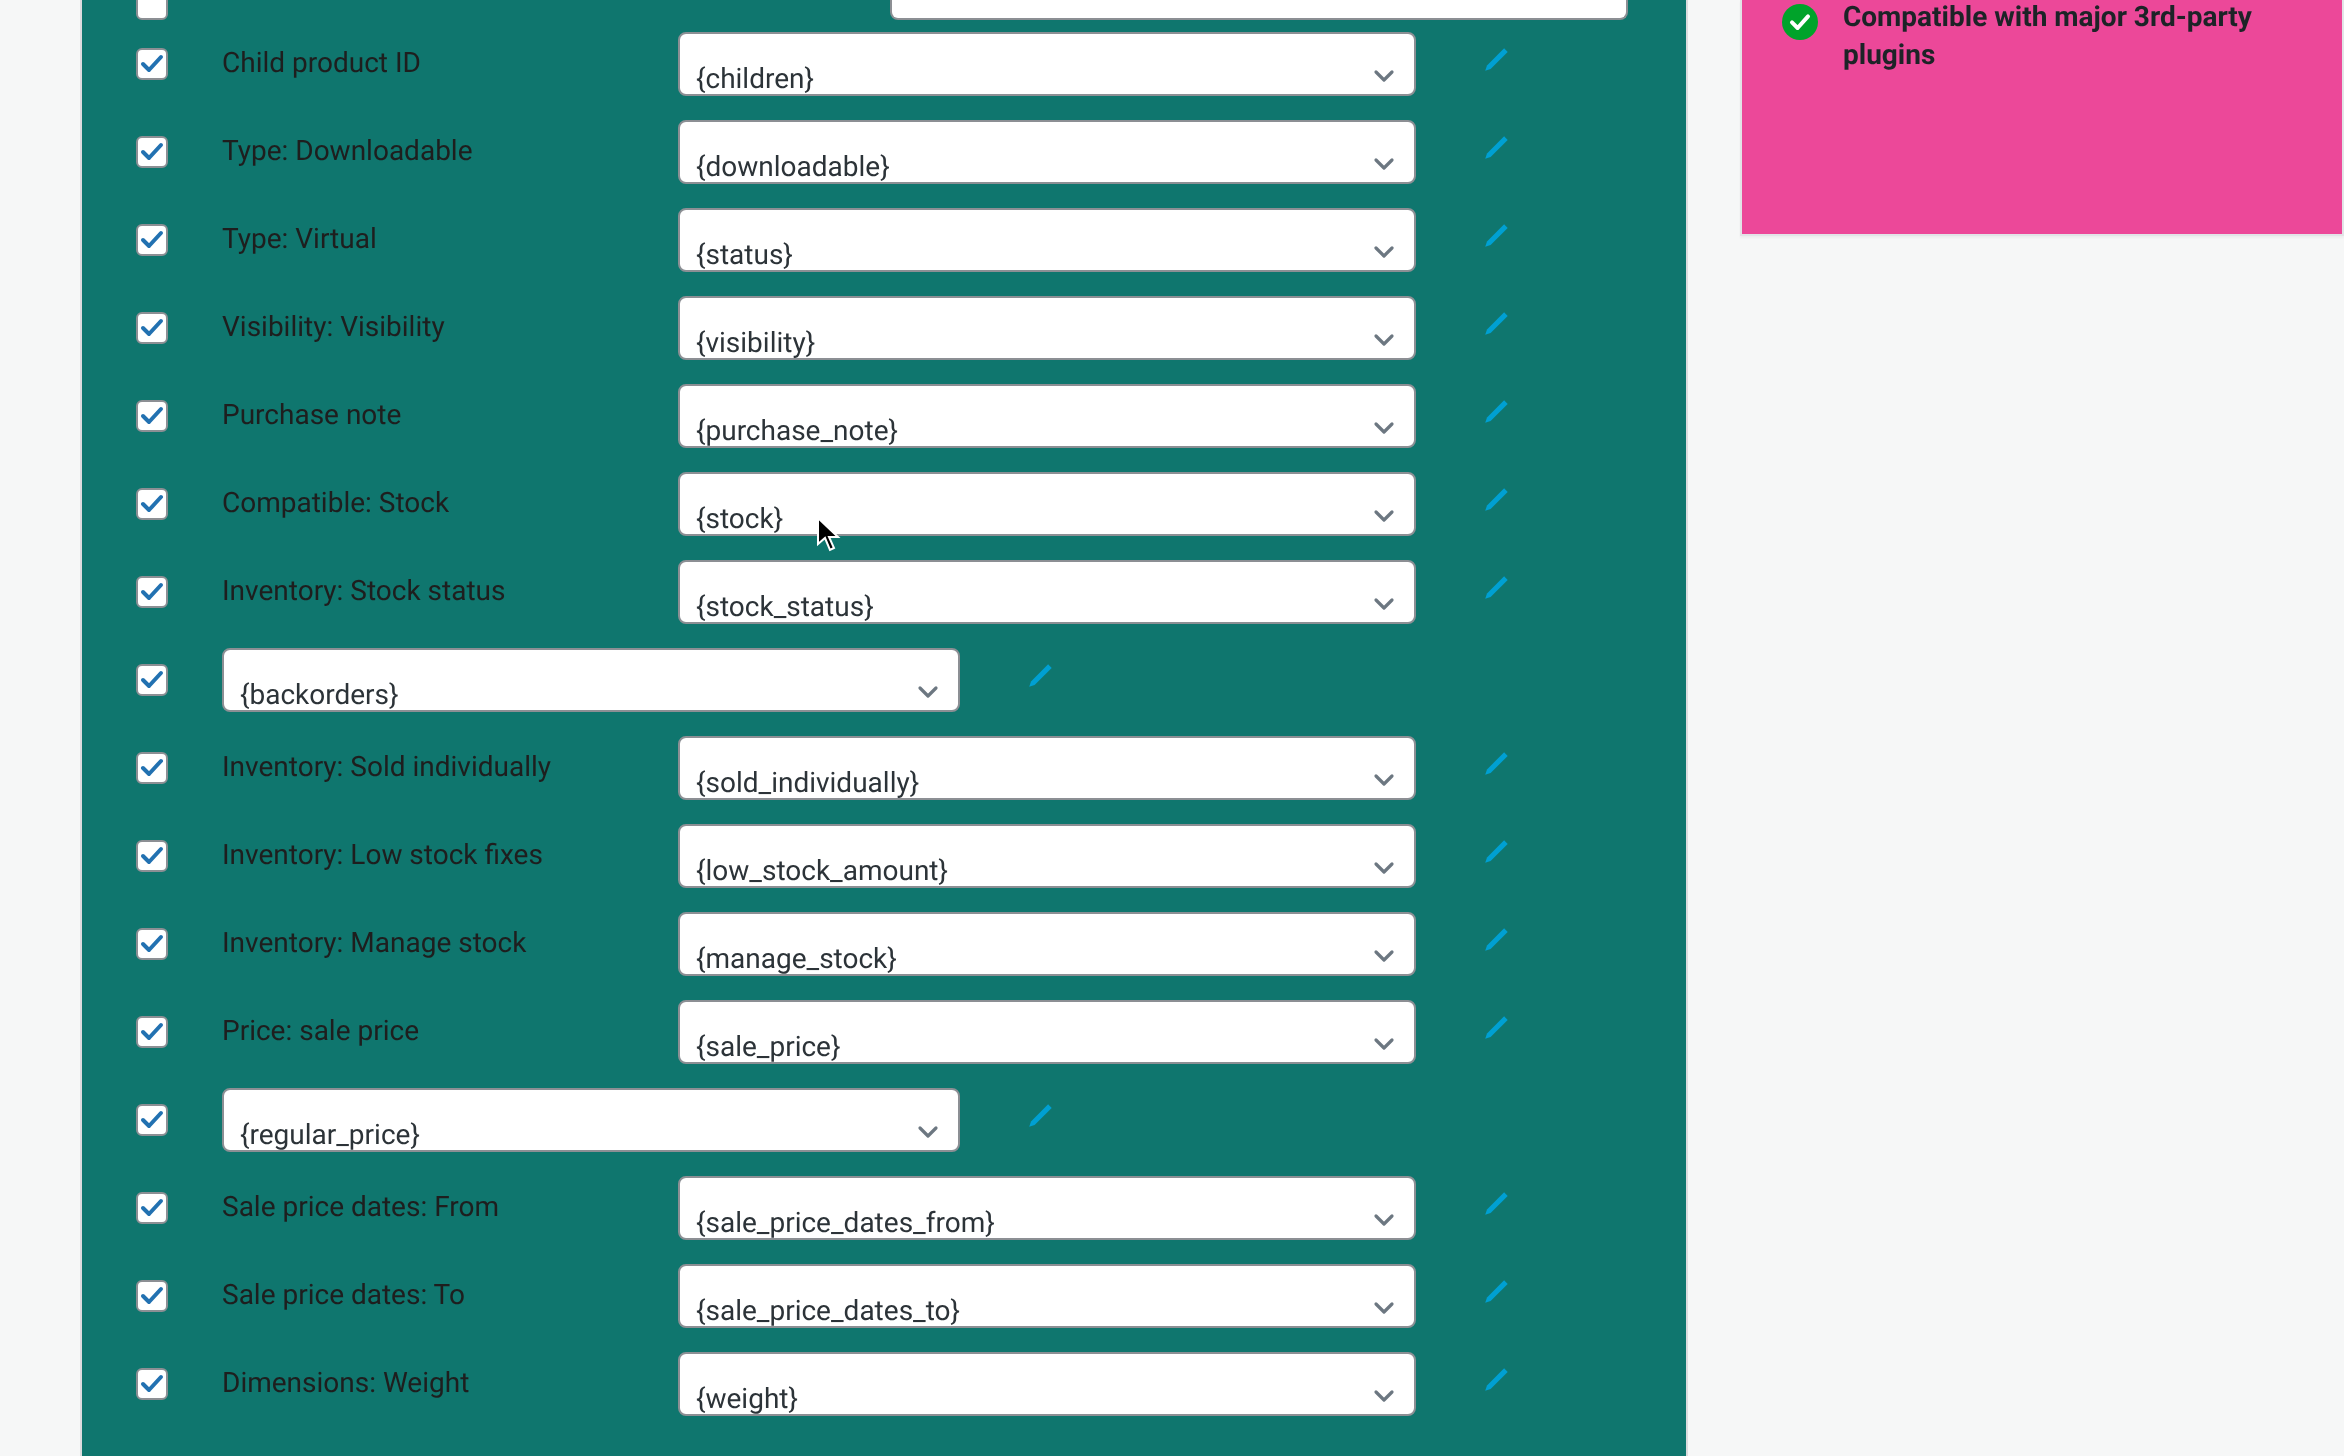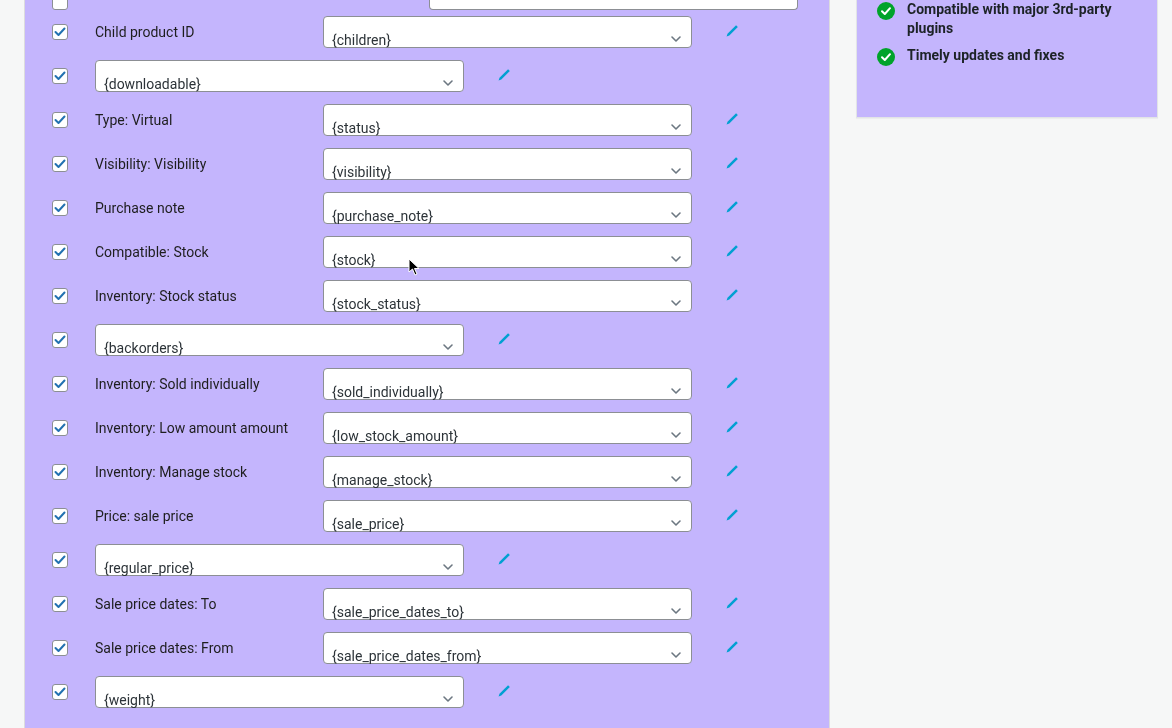--- a/index.html
+++ b/index.html
@@ -13,28 +13,28 @@
     width: 1172px;
     height: 728px;
     overflow: hidden;
   }
   .page {
     display: flex;
     gap: 26px;
     padding: 0;
   }
   .panel {
-    background: #c4b5fd;
+    background: #0f766e;
     border: 1px solid #dcdcde;
     border-bottom: none;
     border-top: none;
     width: 806px;
     min-height: 728px;
     padding-top: 0;
-    margin-left: 24px;
+    margin-left: 40px;
   }
   .row {
     display: flex;
     align-items: center;
     height: 44px;
   }
   .row-first {
     height: 10px;
     display: flex;
     align-items: flex-end;
@@ -88,21 +88,21 @@
   }
   .edit-btn {
     color: #00a0d2;
     cursor: pointer;
   }
   .chev {
     color: #2c3338;
   }
   .sidebar {
     width: 302px;
-    background:#c4b5fd;
+    background:#ec4899;
     border:1px solid #e2e4e7;
     border-top:none;
     box-shadow: 0 1px 1px rgba(0,0,0,0.04);
     height:118px;
     padding: 0 20px 18px 20px;
   }
   .benefit {
     display:flex;
     align-items:flex-start;
     gap:12px;
@@ -160,20 +160,21 @@
     </div>
         </div>
         <div class="row">
     <div class="chk-wrap">
       <span class="chk">
               <svg width="12" height="12" viewBox="0 0 12 12">
                 <path d="M1.5 6 L4.5 9 L10.5 2.5" fill="none" stroke="#2271b1" stroke-width="2" stroke-linecap="round" stroke-linejoin="round"></path>
               </svg>
             </span>
     </div>
+    <div class="lbl">Type: Downloadable</div>
     <div class="dropdown">
       <span class="val">{downloadable}</span>
       <span class="chev"><svg width="14" height="14" viewBox="0 0 14 14">
                 <path d="M3 5 L7 9 L11 5" fill="none" stroke="#6c7781" stroke-width="1.6" stroke-linecap="round" stroke-linejoin="round"></path>
               </svg></span>
     </div>
     <div class="edit-col">
       <span class="edit-btn"><svg width="18" height="18" viewBox="0 0 20 20">
                 <path d="M14.5 3.5 L16.5 5.5 L7 15 L4 16 L5 13 Z" fill="#00a0d2"></path>
               </svg></span>
@@ -326,21 +327,21 @@
     </div>
         </div>
         <div class="row">
     <div class="chk-wrap">
       <span class="chk">
               <svg width="12" height="12" viewBox="0 0 12 12">
                 <path d="M1.5 6 L4.5 9 L10.5 2.5" fill="none" stroke="#2271b1" stroke-width="2" stroke-linecap="round" stroke-linejoin="round"></path>
               </svg>
             </span>
     </div>
-    <div class="lbl">Inventory: Low amount amount</div>
+    <div class="lbl">Inventory: Low stock fixes</div>
     <div class="dropdown">
       <span class="val">{low_stock_amount}</span>
       <span class="chev"><svg width="14" height="14" viewBox="0 0 14 14">
                 <path d="M3 5 L7 9 L11 5" fill="none" stroke="#6c7781" stroke-width="1.6" stroke-linecap="round" stroke-linejoin="round"></path>
               </svg></span>
     </div>
     <div class="edit-col">
       <span class="edit-btn"><svg width="18" height="18" viewBox="0 0 20 20">
                 <path d="M14.5 3.5 L16.5 5.5 L7 15 L4 16 L5 13 Z" fill="#00a0d2"></path>
               </svg></span>
@@ -409,20 +410,41 @@
     </div>
         </div>
         <div class="row">
     <div class="chk-wrap">
       <span class="chk">
               <svg width="12" height="12" viewBox="0 0 12 12">
                 <path d="M1.5 6 L4.5 9 L10.5 2.5" fill="none" stroke="#2271b1" stroke-width="2" stroke-linecap="round" stroke-linejoin="round"></path>
               </svg>
             </span>
     </div>
+    <div class="lbl">Sale price dates: From</div>
+    <div class="dropdown">
+      <span class="val">{sale_price_dates_from}</span>
+      <span class="chev"><svg width="14" height="14" viewBox="0 0 14 14">
+                <path d="M3 5 L7 9 L11 5" fill="none" stroke="#6c7781" stroke-width="1.6" stroke-linecap="round" stroke-linejoin="round"></path>
+              </svg></span>
+    </div>
+    <div class="edit-col">
+      <span class="edit-btn"><svg width="18" height="18" viewBox="0 0 20 20">
+                <path d="M14.5 3.5 L16.5 5.5 L7 15 L4 16 L5 13 Z" fill="#00a0d2"></path>
+              </svg></span>
+    </div>
+        </div>
+        <div class="row">
+    <div class="chk-wrap">
+      <span class="chk">
+              <svg width="12" height="12" viewBox="0 0 12 12">
+                <path d="M1.5 6 L4.5 9 L10.5 2.5" fill="none" stroke="#2271b1" stroke-width="2" stroke-linecap="round" stroke-linejoin="round"></path>
+              </svg>
+            </span>
+    </div>
     <div class="lbl">Sale price dates: To</div>
     <div class="dropdown">
       <span class="val">{sale_price_dates_to}</span>
       <span class="chev"><svg width="14" height="14" viewBox="0 0 14 14">
                 <path d="M3 5 L7 9 L11 5" fill="none" stroke="#6c7781" stroke-width="1.6" stroke-linecap="round" stroke-linejoin="round"></path>
               </svg></span>
     </div>
     <div class="edit-col">
       <span class="edit-btn"><svg width="18" height="18" viewBox="0 0 20 20">
                 <path d="M14.5 3.5 L16.5 5.5 L7 15 L4 16 L5 13 Z" fill="#00a0d2"></path>
@@ -430,41 +452,21 @@
     </div>
         </div>
         <div class="row">
     <div class="chk-wrap">
       <span class="chk">
               <svg width="12" height="12" viewBox="0 0 12 12">
                 <path d="M1.5 6 L4.5 9 L10.5 2.5" fill="none" stroke="#2271b1" stroke-width="2" stroke-linecap="round" stroke-linejoin="round"></path>
               </svg>
             </span>
     </div>
-    <div class="lbl">Sale price dates: From</div>
-    <div class="dropdown">
-      <span class="val">{sale_price_dates_from}</span>
-      <span class="chev"><svg width="14" height="14" viewBox="0 0 14 14">
-                <path d="M3 5 L7 9 L11 5" fill="none" stroke="#6c7781" stroke-width="1.6" stroke-linecap="round" stroke-linejoin="round"></path>
-              </svg></span>
-    </div>
-    <div class="edit-col">
-      <span class="edit-btn"><svg width="18" height="18" viewBox="0 0 20 20">
-                <path d="M14.5 3.5 L16.5 5.5 L7 15 L4 16 L5 13 Z" fill="#00a0d2"></path>
-              </svg></span>
-    </div>
-        </div>
-        <div class="row">
-    <div class="chk-wrap">
-      <span class="chk">
-              <svg width="12" height="12" viewBox="0 0 12 12">
-                <path d="M1.5 6 L4.5 9 L10.5 2.5" fill="none" stroke="#2271b1" stroke-width="2" stroke-linecap="round" stroke-linejoin="round"></path>
-              </svg>
-            </span>
-    </div>
+    <div class="lbl">Dimensions: Weight</div>
     <div class="dropdown">
       <span class="val">{weight}</span>
       <span class="chev"><svg width="14" height="14" viewBox="0 0 14 14">
                 <path d="M3 5 L7 9 L11 5" fill="none" stroke="#6c7781" stroke-width="1.6" stroke-linecap="round" stroke-linejoin="round"></path>
               </svg></span>
     </div>
     <div class="edit-col">
       <span class="edit-btn"><svg width="18" height="18" viewBox="0 0 20 20">
                 <path d="M14.5 3.5 L16.5 5.5 L7 15 L4 16 L5 13 Z" fill="#00a0d2"></path>
               </svg></span>
@@ -475,27 +477,20 @@
 
   <div class="sidebar">
     <div id="benefits-mount">
         <div class="benefit">
     <span class="tick"><svg width="18" height="18" viewBox="0 0 18 18">
               <circle cx="9" cy="9" r="9" fill="#00a32a"></circle>
               <path d="M5 9.2 L7.8 12 L13 6.2" fill="none" stroke="#fff" stroke-width="2" stroke-linecap="round" stroke-linejoin="round"></path>
             </svg></span>
     <span class="benefit-text">Compatible with major 3rd-party plugins</span>
         </div>
-        <div class="benefit">
-    <span class="tick"><svg width="18" height="18" viewBox="0 0 18 18">
-              <circle cx="9" cy="9" r="9" fill="#00a32a"></circle>
-              <path d="M5 9.2 L7.8 12 L13 6.2" fill="none" stroke="#fff" stroke-width="2" stroke-linecap="round" stroke-linejoin="round"></path>
-            </svg></span>
-    <span class="benefit-text">Timely updates and fixes</span>
-        </div>
       </div>
   </div>
 </div>
 
 <div class="cursor">
   <svg width="14" height="18" viewBox="0 0 14 18">
     <path d="M1 1 L1 14 L4.5 11 L7 17 L9 16 L6.5 10.5 L11 10.5 Z" fill="#000" stroke="#fff" stroke-width="1"></path>
   </svg>
 </div>
 

